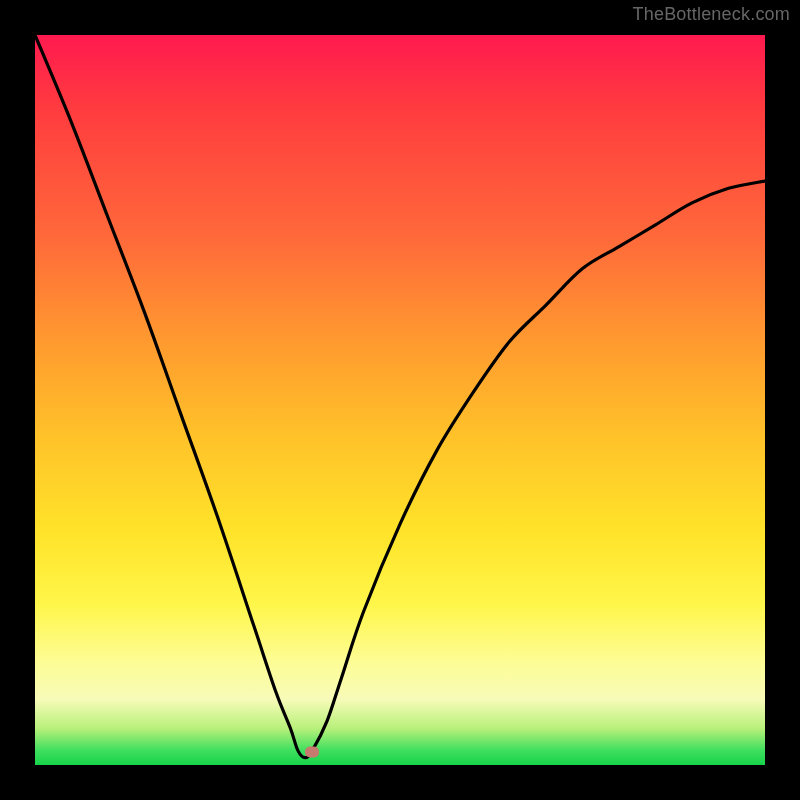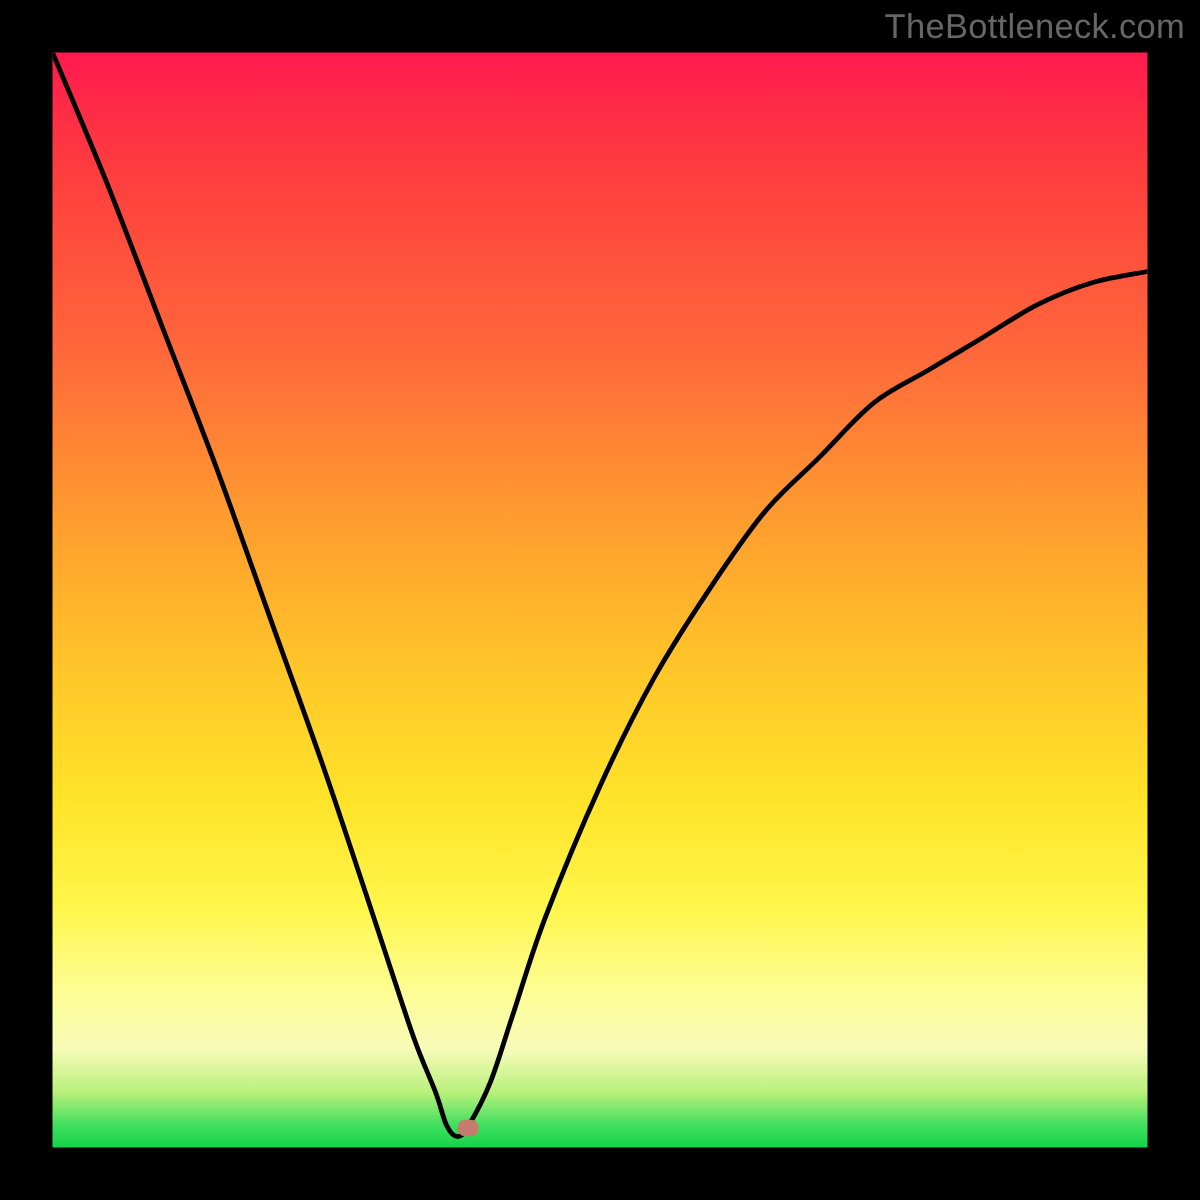--- a/index.html
+++ b/index.html
@@ -15,21 +15,21 @@
     position: relative;
     width: 800px;
     height: 800px;
     background: #000;
   }
   .attribution {
     position: absolute;
     top: 4px;
     right: 10px;
     color: #666;
-    font-size: 23px;
+    font-size: 18px;
     letter-spacing: 0.2px;
     z-index: 10;
   }
   .plot-area {
     position: absolute;
     left: 35px;
     top: 35px;
     width: 730px;
     height: 730px;
     

